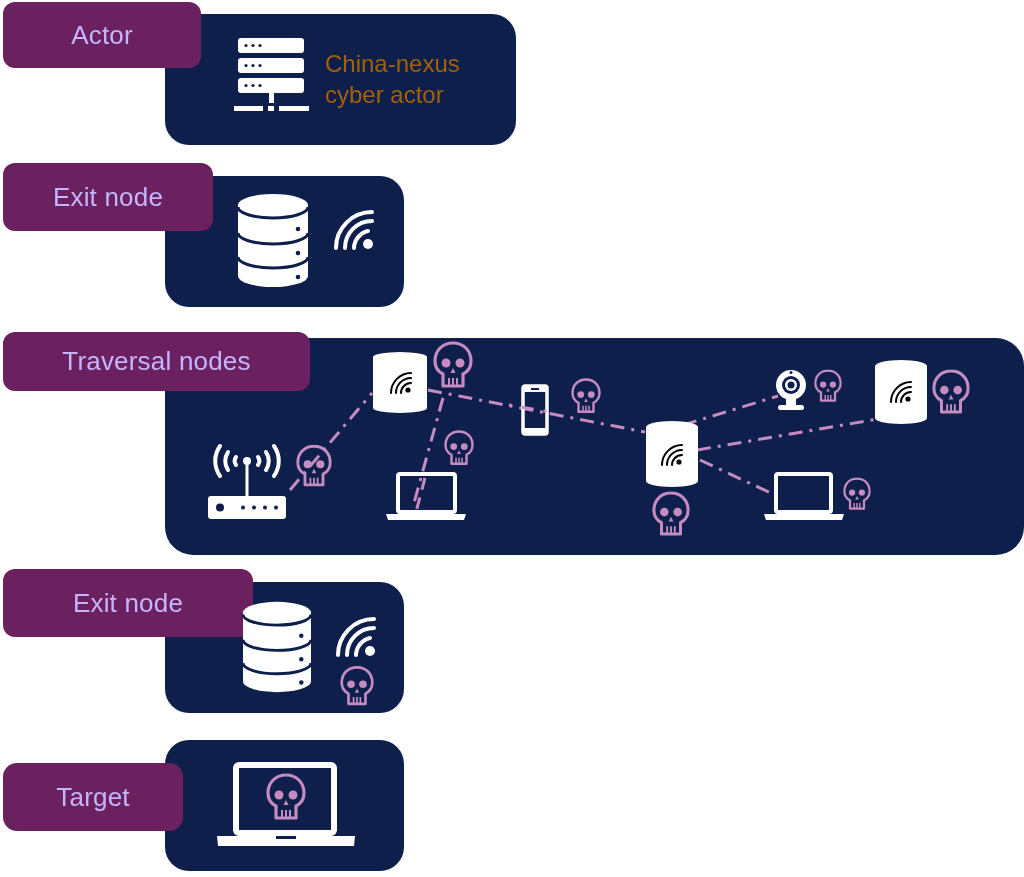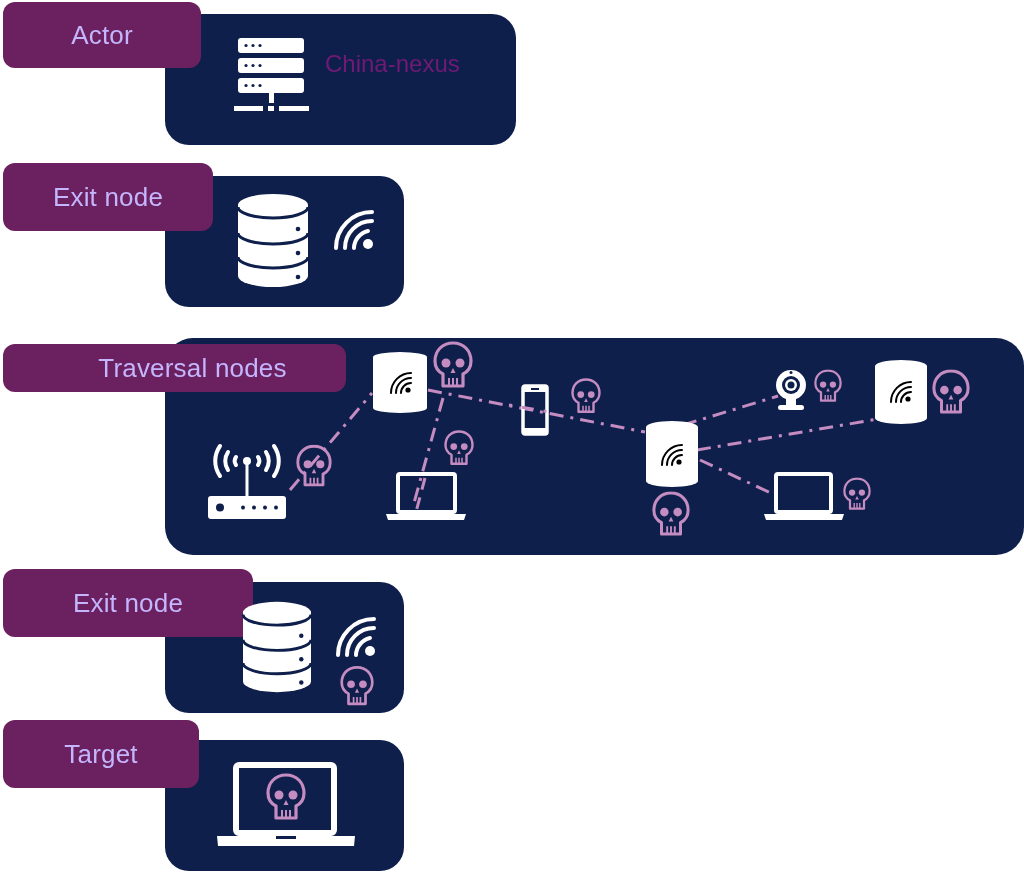--- a/index.html
+++ b/index.html
@@ -1,19 +1,19 @@
 <!DOCTYPE html>
 <html><head>
 <meta charset="utf-8">
 <style>
   html, body { margin: 0; padding: 0; background: #ffffff; }
   body { width: 1024px; height: 877px; position: relative; overflow: hidden; font-family: "Liberation Sans", "DejaVu Sans", sans-serif; }
   .panel { position: absolute; background: #0f1f4b; border-radius: 24px; }
   .tag { position: absolute; background: #6b2160; color: #c4b5fd; border-radius: 12px; font-size: 26px; display: flex; align-items: center; justify-content: center; letter-spacing: 0.2px; }
-  .actor-text { position: absolute; color: #701a75; font-size: 24px; line-height: 31px; }
+  .actor-text { position: absolute; color: #a16207; font-size: 24px; line-height: 31px; }
   svg { position: absolute; overflow: visible; }
 </style>
 </head>
 <body>
 
 <div class="panel" style="left:165px;top:14px;width:351px;height:131px;"></div>
 <div class="tag" style="left:3px;top:2px;width:198px;height:66px;">
     <span>Actor</span>
   </div>
 <svg style="left:234px;top:36px;" width="76" height="80" viewBox="0 0 76 80">
@@ -31,20 +31,21 @@
       <circle cx="19" cy="49.5" r="1.6"></circle>
       <circle cx="26" cy="49.5" r="1.6"></circle>
     </g>
   <rect x="35" y="57" width="5" height="10" fill="#fff"></rect>
   <rect x="0" y="70" width="29" height="5" fill="#fff"></rect>
   <rect x="34" y="70" width="6" height="5" fill="#fff"></rect>
   <rect x="45" y="70" width="30" height="5" fill="#fff"></rect>
 </svg>
 <div class="actor-text" style="left:325px;top:48px;">
   <div>China-nexus</div>
+  <div>cyber actor</div>
 </div>
 
 <div class="panel" style="left:165px;top:176px;width:239px;height:131px;"></div>
 <div class="tag" style="left:3px;top:163px;width:210px;height:68px;">
     <span>Exit node</span>
   </div>
 <svg style="left:238px;top:193px;" width="70" height="95" viewBox="0 0 70 95">
   <path d="M0 12 A35 11 0 0 1 70 12 L70 83 A35 11 0 0 1 0 83 Z" fill="#fff"></path>
   <path d="M0 14 A35 11 0 0 0 70 14" fill="none" stroke="#0f1f4b" stroke-width="3"></path>
   <path d="M0 40 A35 11 0 0 0 70 40" fill="none" stroke="#0f1f4b" stroke-width="3"></path>
@@ -58,21 +59,21 @@
 <svg style="left:332px;top:208px;" width="44" height="44" viewBox="0 0 44 44">
   <g fill="none" stroke="#fff" stroke-width="4" stroke-linecap="round">
       <path d="M4 40 A36 36 0 0 1 40 4"></path>
       <path d="M13 40 A27 27 0 0 1 40 13"></path>
       <path d="M22 40 A18 18 0 0 1 36 23"></path>
     </g>
   <circle cx="36" cy="36" r="5" fill="#fff"></circle>
 </svg>
 
 <div class="panel" style="left:165px;top:338px;width:859px;height:217px;border-radius:28px;"></div>
-<div class="tag" style="left:3px;top:344px;width:307px;height:48px;padding-left:36px;">
+<div class="tag" style="left:3px;top:332px;width:307px;height:59px;">
     <span>Traversal nodes</span>
   </div>
 
 <svg style="left:0;top:0;" width="1024" height="877" viewBox="0 0 1024 877">
   <g fill="none" stroke="#c48cc0" stroke-width="3" stroke-dasharray="14 7 3 7">
     <line x1="290" y1="490" x2="372" y2="393"></line>
     <line x1="443" y1="398" x2="414" y2="503"></line>
     <line x1="428" y1="390" x2="645" y2="432"></line>
     <line x1="683" y1="425" x2="778" y2="396"></line>
     <line x1="697" y1="450" x2="884" y2="418"></line>
@@ -210,21 +211,21 @@
       <path d="M13 40 A27 27 0 0 1 40 13"></path>
       <path d="M22 40 A18 18 0 0 1 36 23"></path>
     </g>
   <circle cx="36" cy="36" r="5" fill="#fff"></circle>
 </svg>
 <svg style="left:340px;top:665px;" width="34" height="42" viewBox="0 0 40 48">
     <use href="#skull"></use>
   </svg>
 
 <div class="panel" style="left:165px;top:740px;width:239px;height:131px;"></div>
-<div class="tag" style="left:3px;top:720px;width:196px;height:68px;">
+<div class="tag" style="left:3px;top:763px;width:180px;height:68px;border-radius:14px;">
     <span>Target</span>
   </div>
 <svg style="left:216px;top:762px;" width="140" height="86" viewBox="0 0 140 86">
   <rect x="20" y="3" width="98" height="68" rx="3" fill="none" stroke="#fff" stroke-width="6"></rect>
   <path d="M1 74 L139 74 L138 84 L2 84 Z" fill="#fff"></path>
   <rect x="60" y="74" width="20" height="3" fill="#0f1f4b"></rect>
 </svg>
 <svg style="left:266px;top:772px;" width="40" height="50" viewBox="0 0 40 48">
     <use href="#skull"></use>
   </svg>

